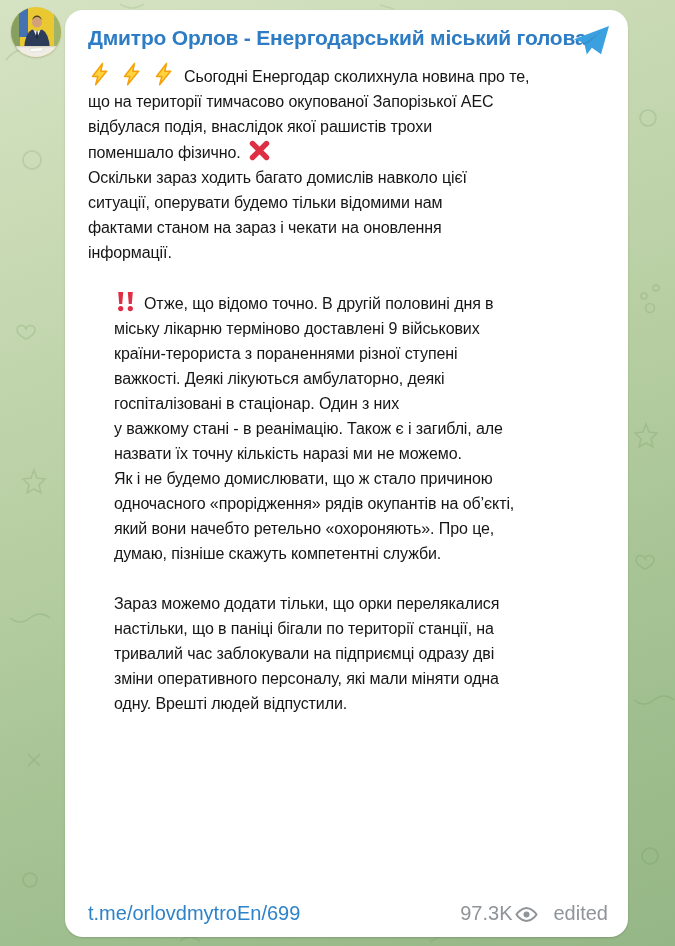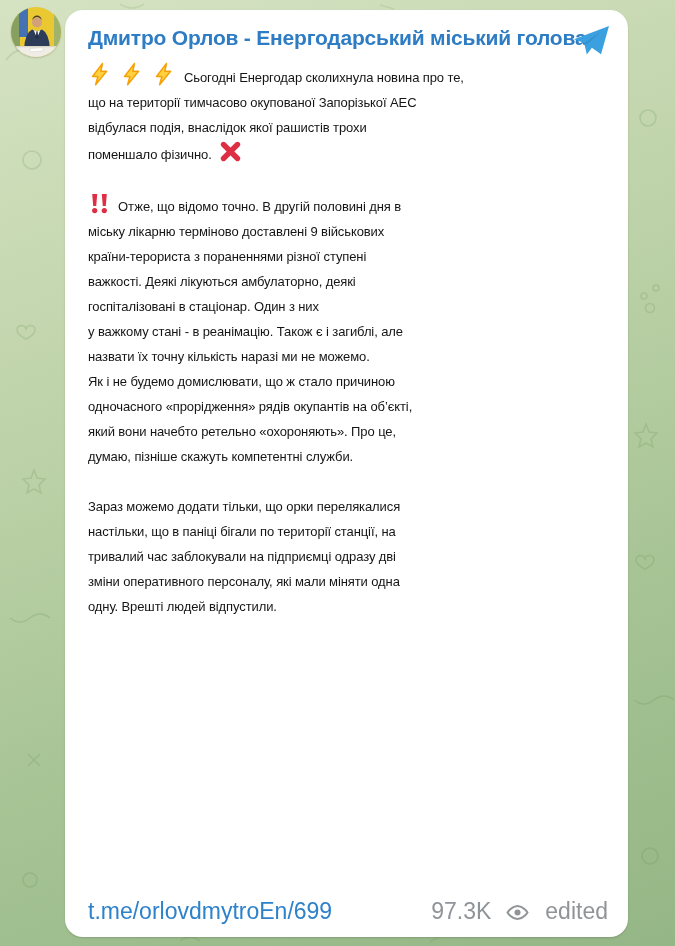--- a/index.html
+++ b/index.html
@@ -21,36 +21,36 @@
     padding:13px 18px 12px 23px;
     display:flex;flex-direction:column;
   }
   .header{position:relative;height:34px;}
   .channel-title{
     font-size:21px;font-weight:bold;color:#2d7cc4;line-height:30px;
     white-space:nowrap;letter-spacing:-.2px;
   }
   .plane{position:absolute;right:0px;top:2px;width:37px;height:31px;}
   .body-text{
-    margin-top:5px;font-size:13px;line-height:25px;color:#151515;
+    margin-top:5px;font-size:16px;line-height:25px;color:#151515;
     letter-spacing:-.1px;
   }
   .para{margin:0;}
-  .gap{margin-top:25px;}
+  .gap{margin-top:25px;margin-left:26px;}
   .txt{white-space:pre;}
   .emj{display:inline-block;vertical-align:-4px;}
   .bolt{width:23px;height:24px;margin-right:9px;}
   .cross{width:23px;height:23px;margin-left:7px;}
   .dexcl{width:24px;height:22px;margin-right:6px;vertical-align:-3px;}
   .footer{
-    margin-top:auto;display:flex;align-items:center;font-size:23px;color:#8f9499;
+    margin-top:auto;display:flex;align-items:center;font-size:20px;color:#8f9499;
   }
   .post-link{color:#2e82ca;text-decoration:none;cursor:pointer;}
   .meta{margin-left:auto;display:flex;align-items:center;}
-  .views{margin-right:14px;text-align:center;}
+  .views{margin-right:1px;text-align:center;}
   .eye{width:25px;height:17px;margin-right:15px;margin-top:2px;}
   .edited{margin-right:2px;}
 </style>
 </head>
 <body>
 
 <div class="stage">
 
   <svg class="doodles" viewBox="0 0 675 946" fill="none" stroke="#5f8a4d" stroke-opacity="0.20" stroke-width="1.6">
     <path d="M6 60 q14 -18 30 -4"></path>
@@ -111,20 +111,26 @@
         </svg><svg class="emj bolt" viewBox="0 0 23 24">
           <path d="M14.5 1.5 L4.5 14.5 h5.4 L7.6 22.8 18.6 9.3 h-5.8 Z" fill="#ffd23e" stroke="#f5a10a" stroke-width="1.5" stroke-linejoin="round"></path>
         </svg><span class="txt">Сьогодні Енергодар сколихнула новина про те,
 що на території тимчасово окупованої Запорізької АЕС
 відбулася подія, внаслідок якої рашистів трохи
 поменшало фізично.</span><svg class="emj cross" viewBox="0 0 23 23">
           <path d="M4.5 4.5 L18.5 18.5 M18.5 4.5 L4.5 18.5" stroke="#dd2e44" stroke-width="5.4" stroke-linecap="round"></path>
         </svg>
       </div>
 
+      <div class="para">
+        <span class="txt">Оскільки зараз ходить багато домислів навколо цієї
+ситуації, оперувати будемо тільки відомими нам
+фактами станом на зараз і чекати на оновлення
+інформації.</span>
+      </div>
 
       <div class="para gap">
         <svg class="emj dexcl" viewBox="0 0 24 22">
           <path d="M4.2 2 h5 l-1 12 h-3 Z" fill="#dd2e44"></path>
           <path d="M13.8 2 h5 l-1 12 h-3 Z" fill="#dd2e44"></path>
           <circle cx="6.7" cy="18.6" r="2.6" fill="#dd2e44"></circle>
           <circle cx="16.3" cy="18.6" r="2.6" fill="#dd2e44"></circle>
         </svg><span class="txt">Отже, що відомо точно. В другій половині дня в
 міську лікарню терміново доставлені 9 військових
 країни-терориста з пораненнями різної ступені

